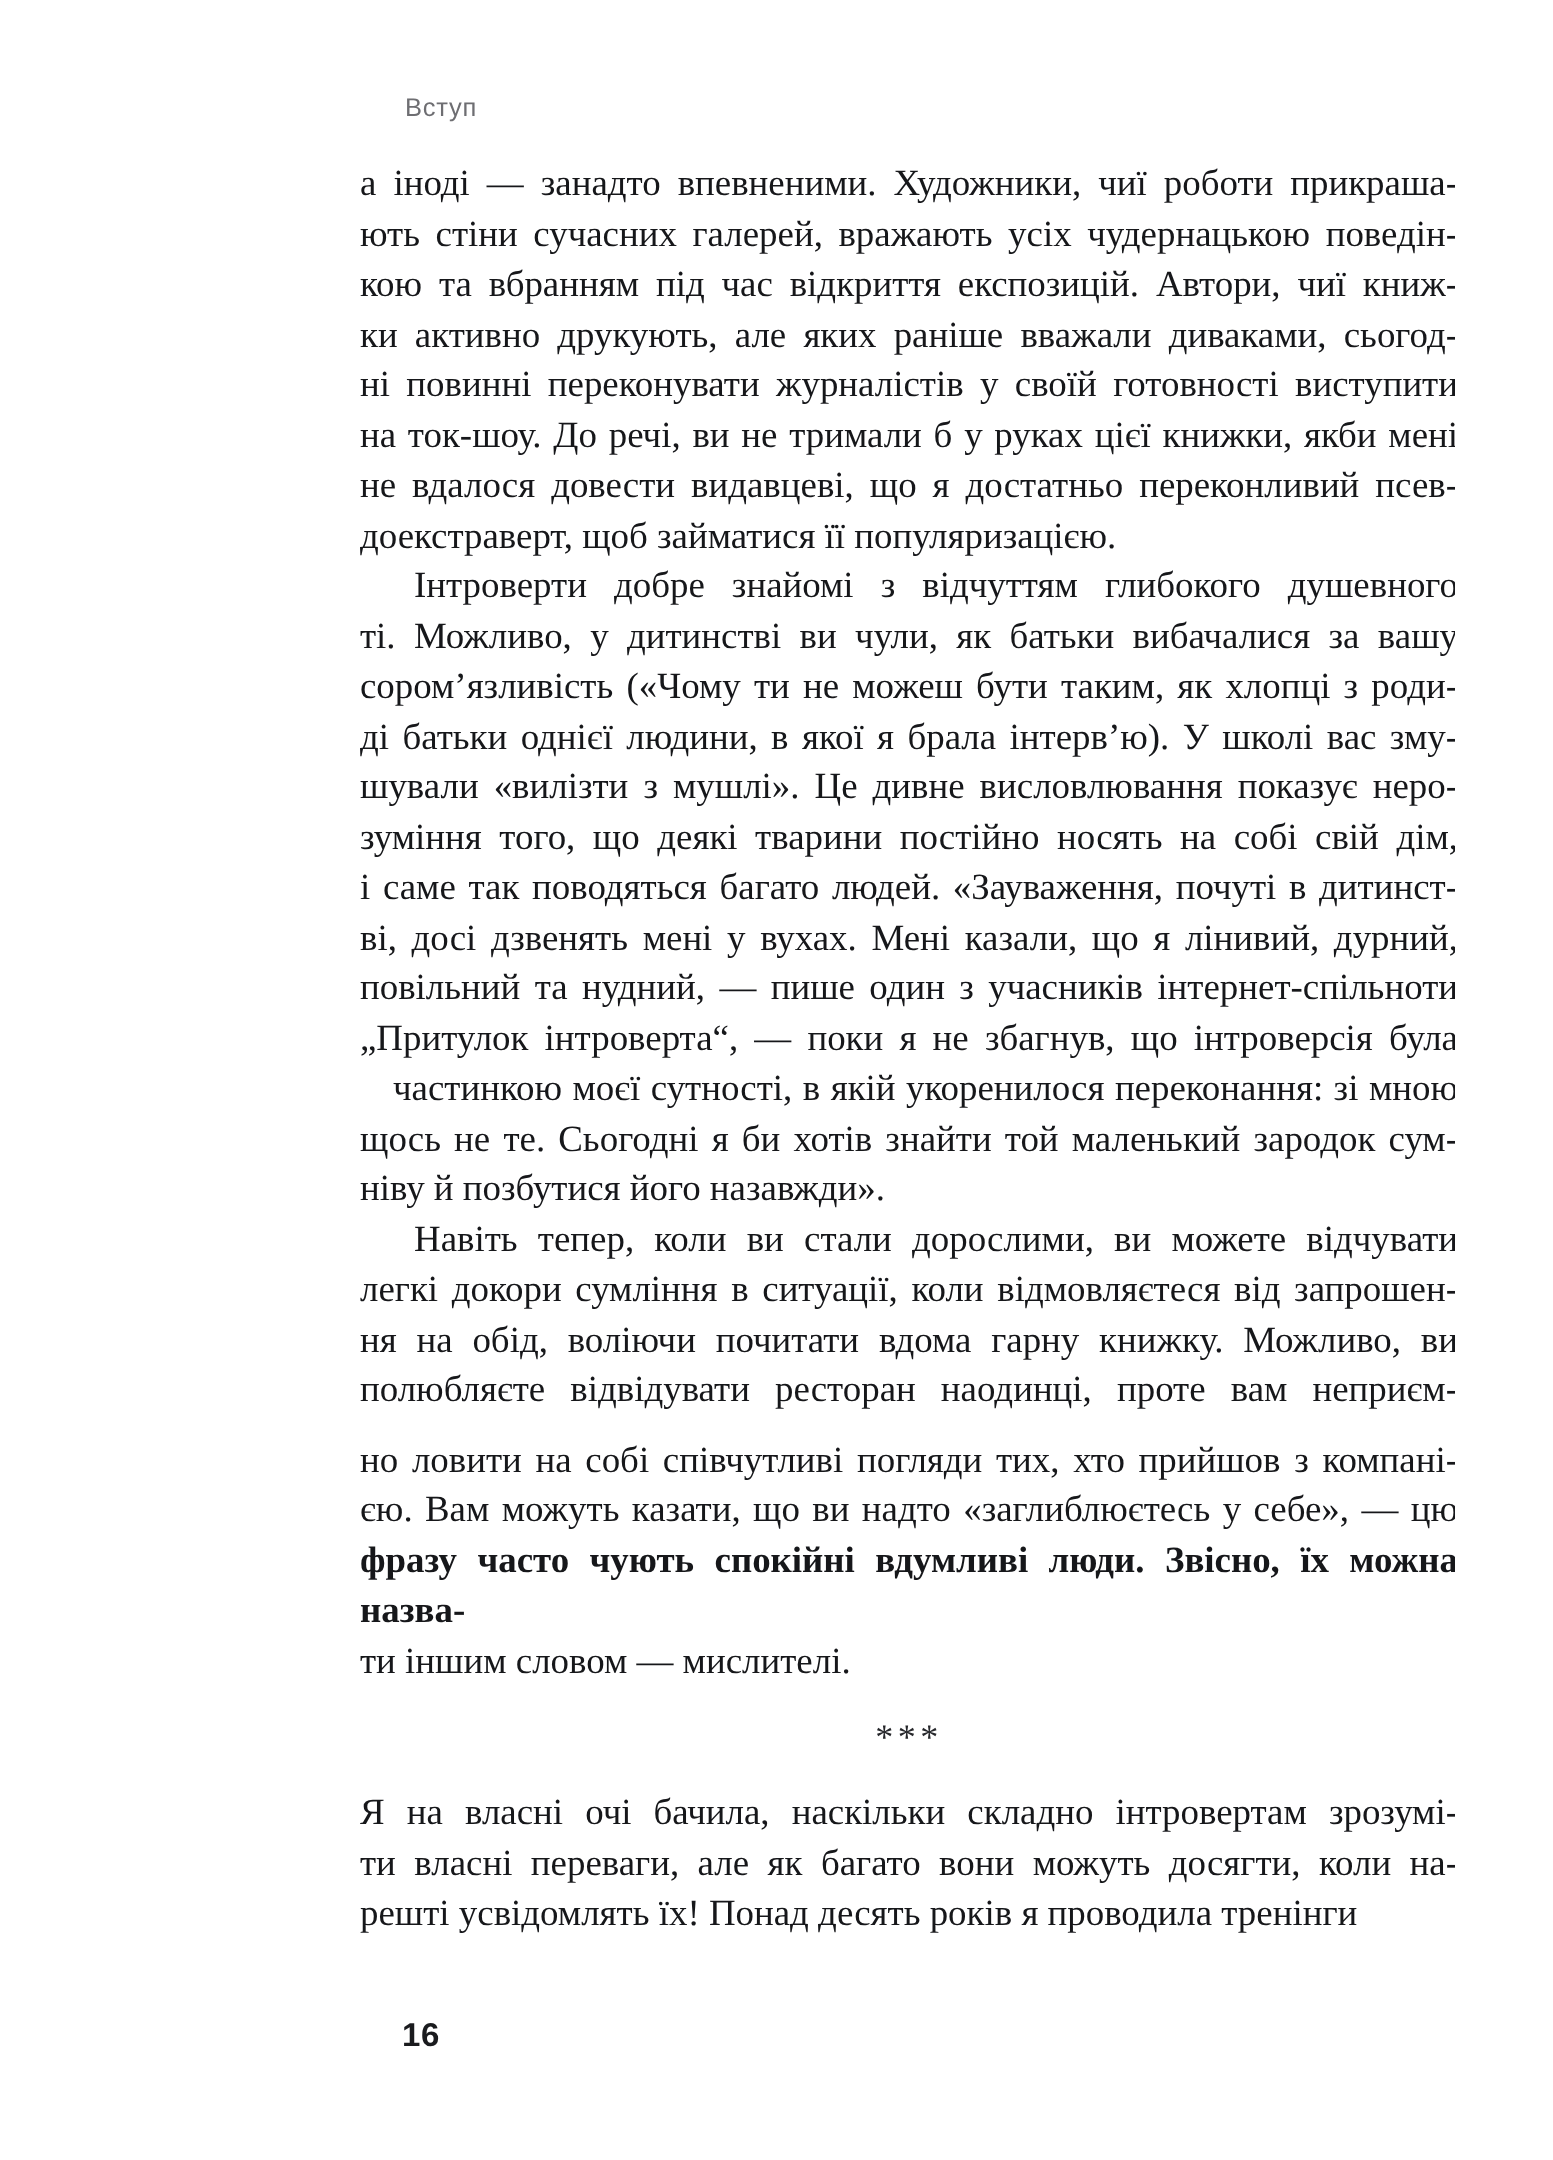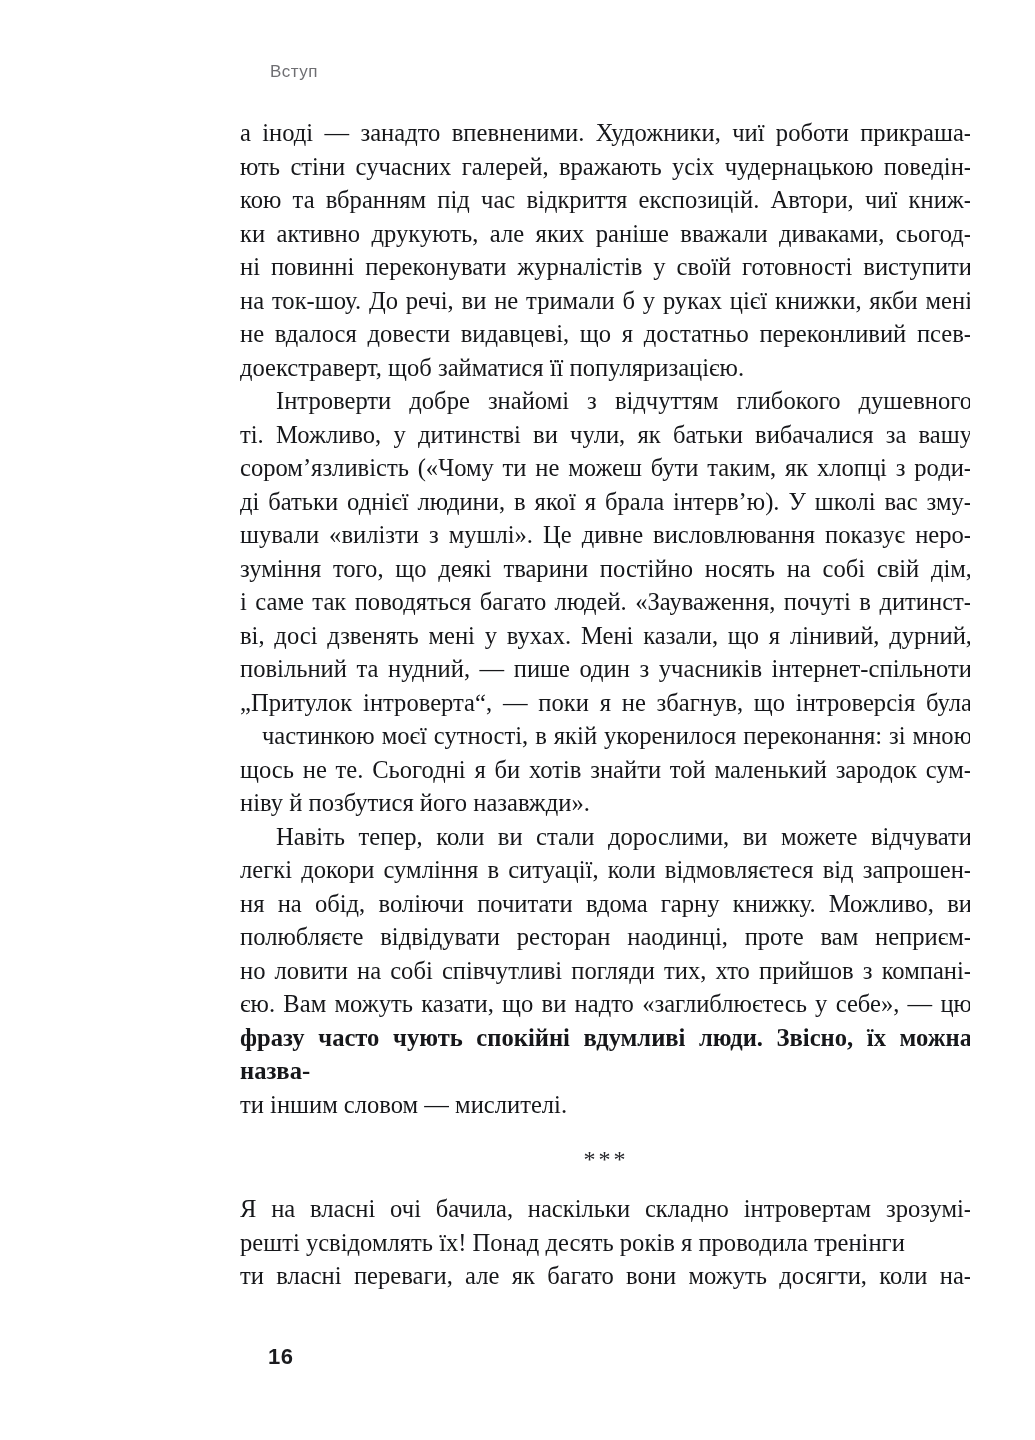--- a/index.html
+++ b/index.html
@@ -28,21 +28,21 @@
     font-size: 17px;
     letter-spacing: 0.5px;
     color: #6e6e72;
     white-space: nowrap;
   }
 
   
   .text-column {
     position: absolute;
     left: 175px;
-    top: 116px;
+    top: 106px;
     width: 732px;
   }
 
   .body-par {
     margin: 0;
     font-family: "Liberation Serif", "DejaVu Serif", serif;
     font-size: 24.6px;
     line-height: 33.5px;
     color: #16171a;
     text-align: justify;
@@ -137,32 +137,32 @@
         <span class="line justify" style="white-space: normal;">„Притулок інтроверта“, — поки я не збагнув, що інтроверсія була</span>
         <span class="line justify" style="white-space: normal; margin-left: 22px;">частинкою моєї сутності, в якій укоренилося переконання: зі мною</span>
         <span class="line justify" style="white-space: normal;">щось не те. Сьогодні я би хотів знайти той маленький зародок сум-</span>
         <span class="line last" style="white-space: normal;">ніву й позбутися його назавжди».</span>
       </p>
     <p class="body-par" id="par-2">
         <span class="line justify" style="white-space: normal;"><span class="par-indent"></span>Навіть тепер, коли ви стали дорослими, ви можете відчувати</span>
         <span class="line justify" style="white-space: normal;">легкі докори сумління в ситуації, коли відмовляєтеся від запрошен-</span>
         <span class="line justify" style="white-space: normal;">ня на обід, воліючи почитати вдома гарну книжку. Можливо, ви</span>
         <span class="line justify" style="white-space: normal;">полюбляєте відвідувати ресторан наодинці, проте вам неприєм-</span>
-        <span class="line justify" style="white-space: normal;">но ловити на собі співчутливі погляди тих, хто прийшов з компані-</span>
+        <span class="line justify" style="white-space: normal; margin-top: 13px;">но ловити на собі співчутливі погляди тих, хто прийшов з компані-</span>
         <span class="line justify" style="white-space: normal;">єю. Вам можуть казати, що ви надто «заглиблюєтесь у себе», — цю</span>
         <span class="line justify" style="white-space: normal; font-weight: bold;">фразу часто чують спокійні вдумливі люди. Звісно, їх можна назва-</span>
         <span class="line last" style="white-space: normal;">ти іншим словом — мислителі.</span>
       </p>
   </div>
 
   <div class="section-break">***</div>
 
   <div class="after-break">
     <p class="body-par" id="abpar-0">
         <span class="line justify" style="white-space: normal;">Я на власні очі бачила, наскільки складно інтровертам зрозумі-</span>
+        <span class="line justify" style="white-space: normal;">ти власні переваги, але як багато вони можуть досягти, коли на-</span>
         <span class="line last" style="white-space: normal;">решті усвідомлять їх! Понад десять років я проводила тренінги</span>
-        <span class="line justify" style="white-space: normal;">ти власні переваги, але як багато вони можуть досягти, коли на-</span>
       </p>
   </div>
 
   <div class="folio">16</div>
 
 </div>
 
 </body></html>

